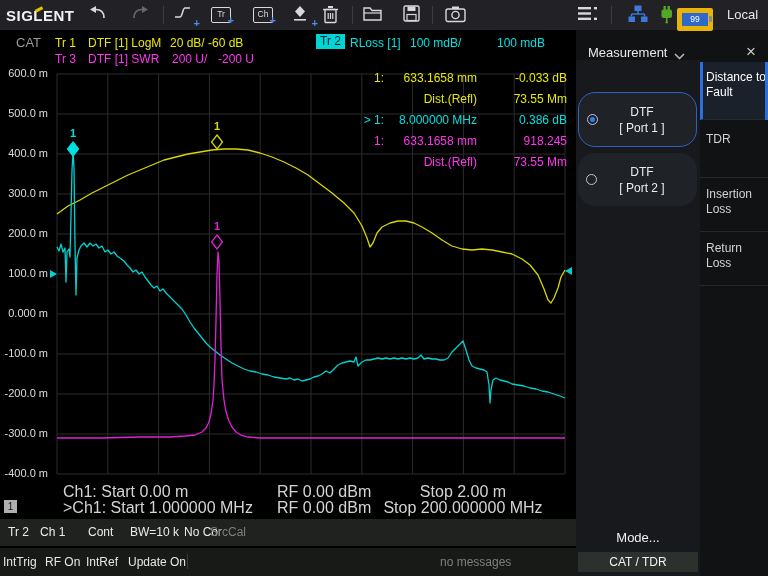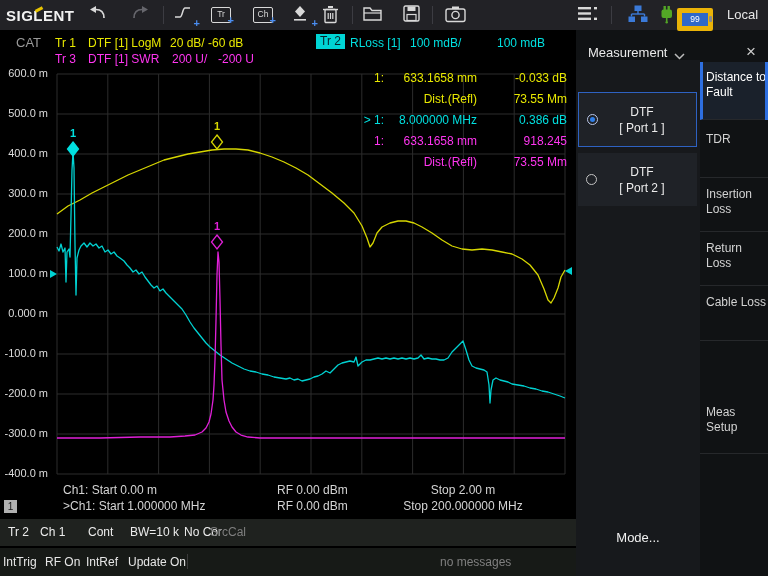--- a/index.html
+++ b/index.html
@@ -25,39 +25,39 @@
           font-size:12px;text-align:center;line-height:15px;z-index:2;}
   
   .ylab{position:absolute;width:48px;text-align:right;color:#dcdcdc;font-size:11px;z-index:2;}
   
   .readout{position:absolute;left:330px;top:68px;width:237px;z-index:2;}
   .readout .row{display:flex;height:21px;line-height:21px;font-size:12px;}
   .readout .c1{width:54px;text-align:right;}
   .readout .c2{width:93px;text-align:right;}
   .readout .c3{width:90px;text-align:right;}
   
-  .chrow{position:absolute;left:0;width:576px;height:15px;font-size:12px;color:#d4d4d4;z-index:2;}
+  .chrow{position:absolute;left:0;width:576px;height:15px;font-size:16px;color:#d4d4d4;z-index:2;}
   .chrow .st{position:absolute;left:63px;} .chrow .rf{position:absolute;left:277px;}
   .chrow .sp{position:absolute;left:360px;width:206px;text-align:center;}
   .chnum{position:absolute;left:4px;top:500px;width:13px;height:13px;background:#b0b0b0;color:#151515;
          font-size:10px;text-align:center;line-height:13px;z-index:2;}
   
   .statusbar{position:absolute;left:0;top:519px;width:576px;height:27px;background:#1f221f;z-index:3;}
   .statusbar span{position:absolute;top:6px;font-size:12px;color:#ececec;}
   .dim{color:#7f7f7f !important;}
   .bottombar{position:absolute;left:0;top:548px;width:768px;height:31px;background:#171a17;z-index:3;}
   .bottombar span{position:absolute;top:7px;font-size:12px;color:#e6e6e6;}
   .bottombar .vsep{position:absolute;left:187px;top:6px;width:1px;height:15px;background:#3a3a3a;}
   
   .panel{position:absolute;left:576px;top:30px;width:192px;height:546px;background:#101214;z-index:4;}
   .phead{position:absolute;left:0;top:0;width:192px;height:30px;display:flex;align-items:flex-end;padding:0 12px;box-sizing:border-box;}
   .ptitle{color:#e8e8e8;font-size:13px;margin-right:7px;}
   .pclose{margin-left:auto;color:#cccccc;font-size:17px;line-height:17px;}
   .midcol{position:absolute;left:0;top:30px;width:124px;height:516px;background:#17191c;}
-  .card{position:absolute;left:2px;width:119px;height:55px;background:#1f2227;display:flex;align-items:center;box-sizing:border-box;}
+  .card{position:absolute;left:2px;width:119px;height:55px;background:#1f2227;display:flex;align-items:center;box-sizing:border-box;border-radius:17px;}
   .card .txt{flex:1;text-align:center;padding-right:10px;color:#ececec;font-size:12px;line-height:16px;}
   .radio{width:11px;height:11px;border-radius:50%;margin-left:8px;box-sizing:border-box;position:relative;}
   .radio.sel{border:1.5px solid #b9c6e8;}
   .radio.sel i{position:absolute;left:1.5px;top:1.5px;width:5px;height:5px;border-radius:50%;background:#2f7fe8;}
   .radio.un{border:1.5px solid #c4c4c4;}
   .modelbl{position:absolute;left:0;top:470px;width:124px;text-align:center;color:#f0f0f0;font-size:13px;}
   .catbtn{position:absolute;left:2px;top:492px;width:120px;height:20px;background:#2d312d;color:#f2f2f2;
           font-size:12px;text-align:center;line-height:20px;}
   .menu-item{position:absolute;left:124px;width:68px;box-sizing:border-box;padding:8px 0 0 6px;
              font-size:12px;line-height:15px;color:#d2d2d2;border-bottom:1px solid #26282b;}
@@ -310,21 +310,20 @@
       <span class="radio sel">
           <i></i>
         </span>
       <span class="txt"><span>DTF</span><br><span>[ Port 1 ]</span></span>
     </div>
     <div class="card" style="top:93px;height:53px">
       <span class="radio un"></span>
       <span class="txt"><span>DTF</span><br><span>[ Port 2 ]</span></span>
     </div>
     <div class="modelbl">Mode...</div>
+    <div class="catbtn">CAT / TDR</div>
   </div>
   <div class="menu-item sel" style="top:32px;height:58px">Distance to Fault</div>
   <div class="menu-item" style="top:94px;height:54px">TDR</div>
   <div class="menu-item" style="top:149px;height:53px">Insertion Loss</div>
   <div class="menu-item" style="top:203px;height:53px">Return Loss</div>
-  <div class="menu-item" style="top:257px;height:54px">Cable Loss</div>
-  <div class="menu-item" style="top:367px;height:57px">Meas Setup</div>
   <div class="edge-accent"></div>
 </div>
 
 </body></html>

